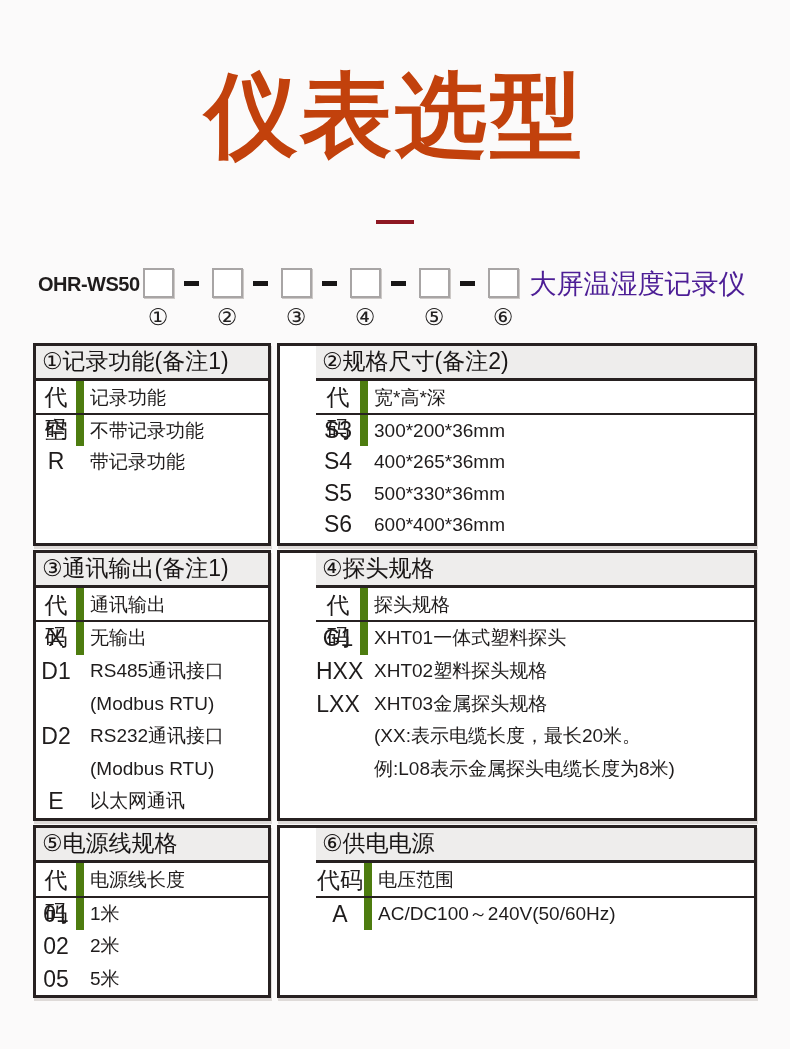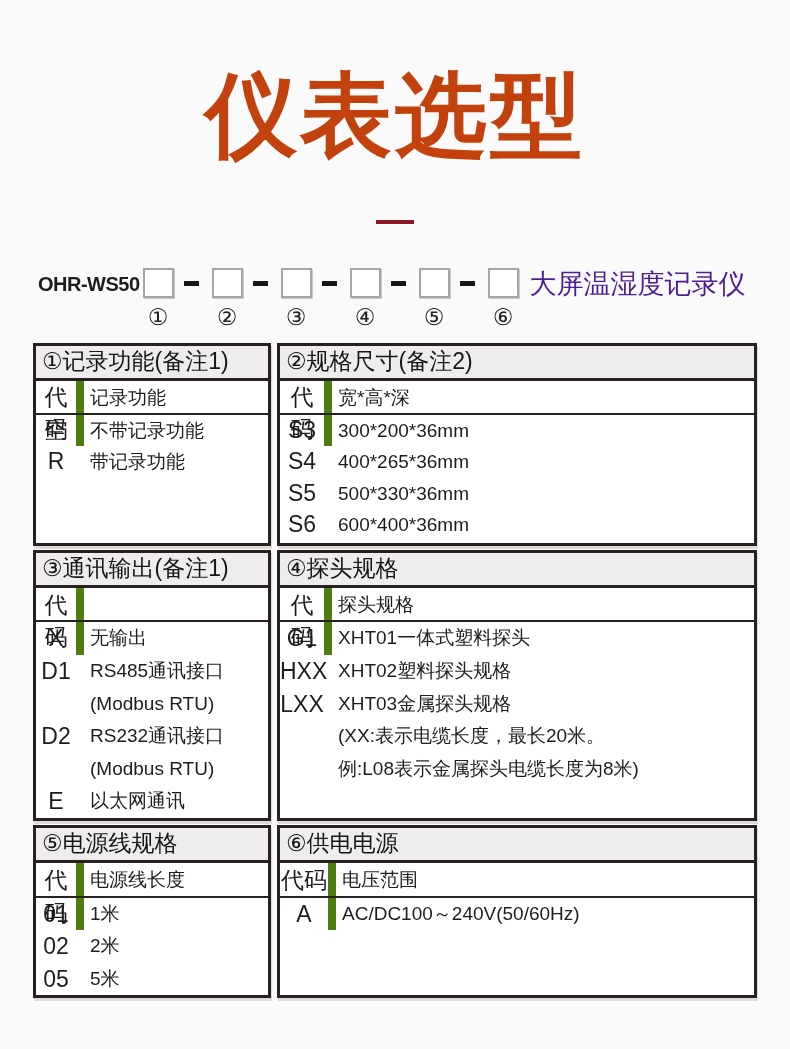--- a/index.html
+++ b/index.html
@@ -54,21 +54,21 @@
 
   
   .tables { margin:14px 33px 0 33px; }
   .section-row { display:flex; gap:6px; margin-bottom:4px; }
   .tbl {
     border:3px solid #272121;
     background:#ffffff;
     box-shadow:1px 3px 0 #dedad8;
   }
   .tbl-left { width:238px; flex:none; }
-  .tbl-right { flex:1; }
+  .tbl-right { flex:1;padding-left:36px; }
   .tbl-title {
     background:#eeedec;
     border-bottom:3px solid #272121;
     font-size:23px;
     line-height:27px;
     padding:2px 6px 3px 6px;
     color:#181515;
     white-space:nowrap;
   }
   .grid { display:grid; }
@@ -177,20 +177,21 @@
         </div>
       </div>
     </div>
   </div>
 
   <div class="section-row">
     <div class="tbl tbl-left">
       <div class="tbl-title">③通讯输出(备注1)</div>
       <div class="grid cols-narrow hdr lh-b">
         <div class="cell-code">代码</div>
+        <div class="cell-val">通讯输出</div>
       </div>
       <div class="grid cols-narrow lh-b data-b">
         <div class="cell-code">
           <div>X</div>
           <div>D1</div>
           <div></div>
           <div>D2</div>
           <div></div>
           <div>E</div>
         </div>

